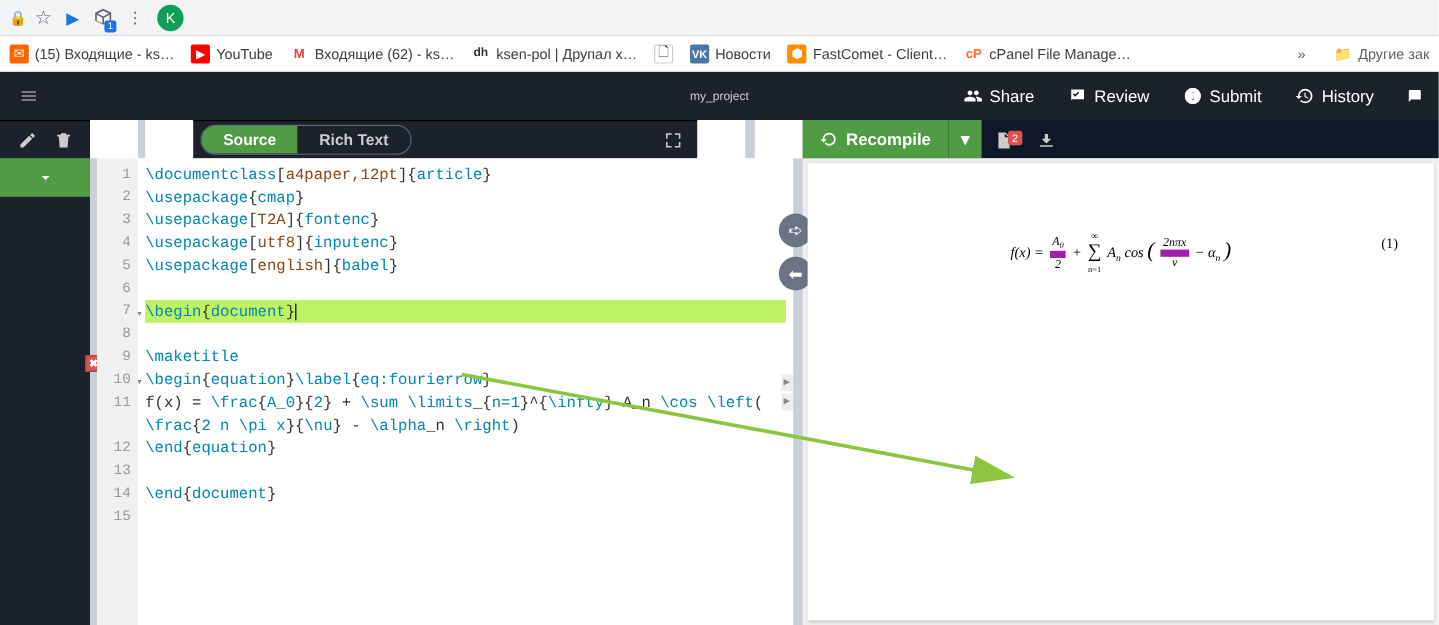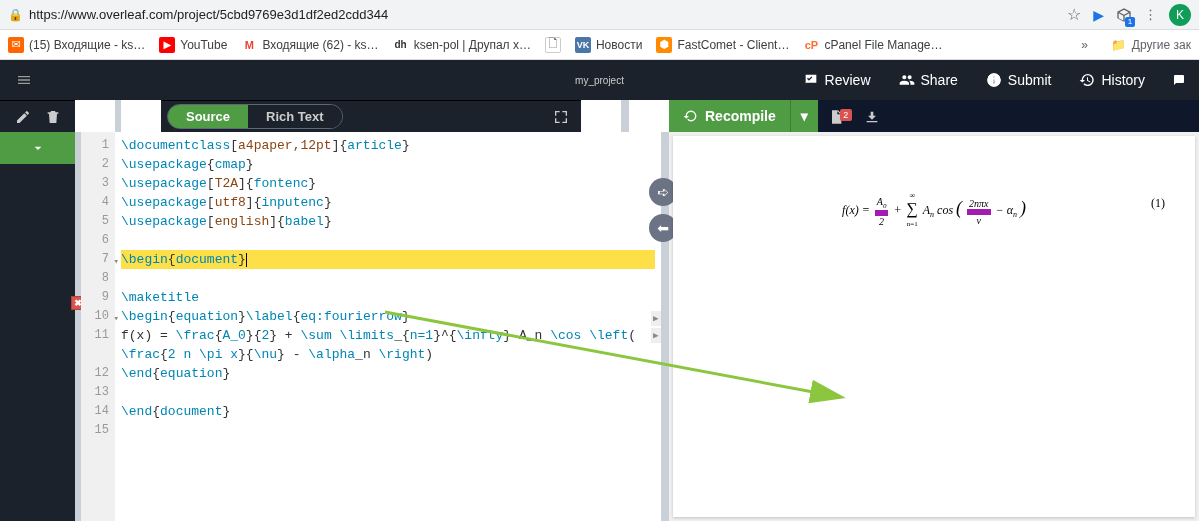--- a/index.html
+++ b/index.html
@@ -53,21 +53,21 @@
 .sidebar-collapsed { width: 75px; background: #1b222c; display: flex; flex-direction: column; }
 .sidebar-toggle { height: 32px; background: #4f9c45; display: flex; align-items: center; justify-content: center; color: #fff; cursor: pointer; }
 
 
 .editor-pane { flex: 1; display: flex; background: #fff; font-family: "Courier New", monospace; font-size: 13px; position: relative; min-width: 0; }
 .line-numbers { width: 34px; background: #f0f0f0; color: #999; text-align: right; padding: 4px 6px 4px 0; line-height: 19px; font-size: 12px; user-select: none; }
 .ln { height: 19px; position: relative; }
 .fold { position: absolute; right: -10px; top: 3px; font-size: 9px; color: #888; }
 .code-area { flex: 1; padding: 4px 6px; line-height: 19px; white-space: pre; color: #333; overflow: hidden; }
 .line { height: 19px; }
-.line.hl { background: #fde047; }
+.line.hl { background: #bef264; }
 .k-cmd { color: #0086b3; }
 .k-opt { color: #8b4513; }
 .k-arg { color: #0086b3; }
 .cursor { display: inline-block; width: 1px; height: 14px; background: #000; vertical-align: middle; }
 
 .editor-scroll-right { position: absolute; right: 0; top: 0; width: 10px; height: 100%; display: flex; flex-direction: column; justify-content: center; }
 .mini-chevron { color: #888; font-size: 9px; background: #eee; padding: 2px; margin: 1px 0; }
 
 
 .splitter-wrap { position: relative; width: 8px; background: #c9d0d8; }
@@ -99,21 +99,20 @@
 .sum-bot { position: absolute; bottom: -10px; left: 50%; transform: translateX(-50%); font-size: 7px; white-space: nowrap; font-style: normal; }
 .frac { display: inline-block; text-align: center; vertical-align: middle; margin: 0 2px; font-size: 10px; }
 .frac-top { border-bottom: 6px solid #a21caf; padding: 0 2px; text-align: center; }
 .frac-bot { padding: 0 2px; }
 </style>
 </head>
 <body>
 
 <div class="browser-bar">
   <span class="lock-icon">🔒</span>
-  <span class="url-text">https://www.overleaf.com/project/5cbd9769e3d1df2ed2cdd344</span>
   <div class="browser-right">
     <span class="star-icon">☆</span>
     <span class="play-icon">▶</span>
     <span class="cube-icon">
       <svg class="icon" viewBox="0 0 24 24">
           <path d="M12 2L2 7v10l10 5 10-5V7L12 2zm0 2.3L19 8 12 11.7 5 8l7-3.7zM4 9.5l7 3.7v7.1l-7-3.5V9.5zm16 0v7.3l-7 3.5v-7.1l7-3.7z"></path>
         </svg>
       <span class="cube-badge">1</span>
     </span>
     <span style="color:#5f6368;">⋮</span>
@@ -163,29 +162,29 @@
 <div class="ol-header">
   <div class="ol-menu-btn">
     <svg class="icon" viewBox="0 0 24 24">
         <path d="M3 6h18v2H3V6zm0 5h18v2H3v-2zm0 5h18v2H3v-2z"></path>
       </svg>
   </div>
   <div class="ol-title">my_project</div>
   <div class="ol-right">
     <div class="ol-btn">
       <svg class="icon" viewBox="0 0 24 24">
+          <path d="M16 11c1.7 0 3-1.3 3-3s-1.3-3-3-3-3 1.3-3 3 1.3 3 3 3zM8 11c1.7 0 3-1.3 3-3S9.7 5 8 5 5 6.3 5 8s1.3 3 3 3zm0 2c-2.3 0-7 1.2-7 3.5V19h14v-2.5c0-2.3-4.7-3.5-7-3.5zm8 0c-.3 0-.6 0-1 .1 1.2.8 2 1.9 2 3.4V19h6v-2.5c0-2.3-4.7-3.5-7-3.5z"></path>
+        </svg>
+      <span>Share</span>
+    </div>
+    <div class="ol-btn">
+      <svg class="icon" viewBox="0 0 24 24">
           <path d="M4 4h16v12H5.2L4 17.2V4zm5 9l5-5-1.4-1.4L9 10.2 7.4 8.6 6 10l3 3z"></path>
         </svg>
       <span>Review</span>
-    </div>
-    <div class="ol-btn">
-      <svg class="icon" viewBox="0 0 24 24">
-          <path d="M16 11c1.7 0 3-1.3 3-3s-1.3-3-3-3-3 1.3-3 3 1.3 3 3 3zM8 11c1.7 0 3-1.3 3-3S9.7 5 8 5 5 6.3 5 8s1.3 3 3 3zm0 2c-2.3 0-7 1.2-7 3.5V19h14v-2.5c0-2.3-4.7-3.5-7-3.5zm8 0c-.3 0-.6 0-1 .1 1.2.8 2 1.9 2 3.4V19h6v-2.5c0-2.3-4.7-3.5-7-3.5z"></path>
-        </svg>
-      <span>Share</span>
     </div>
     <div class="ol-btn">
       <svg class="icon" viewBox="0 0 24 24">
           <path d="M12 2a10 10 0 100 20 10 10 0 000-20zm1 15h-2v-2h2v2zm0-4h-2V7h2v6z" transform="rotate(180 12 12)"></path>
           <path d="M12 2a10 10 0 100 20 10 10 0 000-20zM11 6h2v5l3 2-1 1.7-4-2.4V6z" fill="none"></path>
           <circle cx="12" cy="12" r="9" fill="none" stroke="currentColor" stroke-width="2"></circle>
           <path d="M12 7l4 4h-3v5h-2v-5H8l4-4z"></path>
         </svg>
       <span>Submit</span>
     </div>

